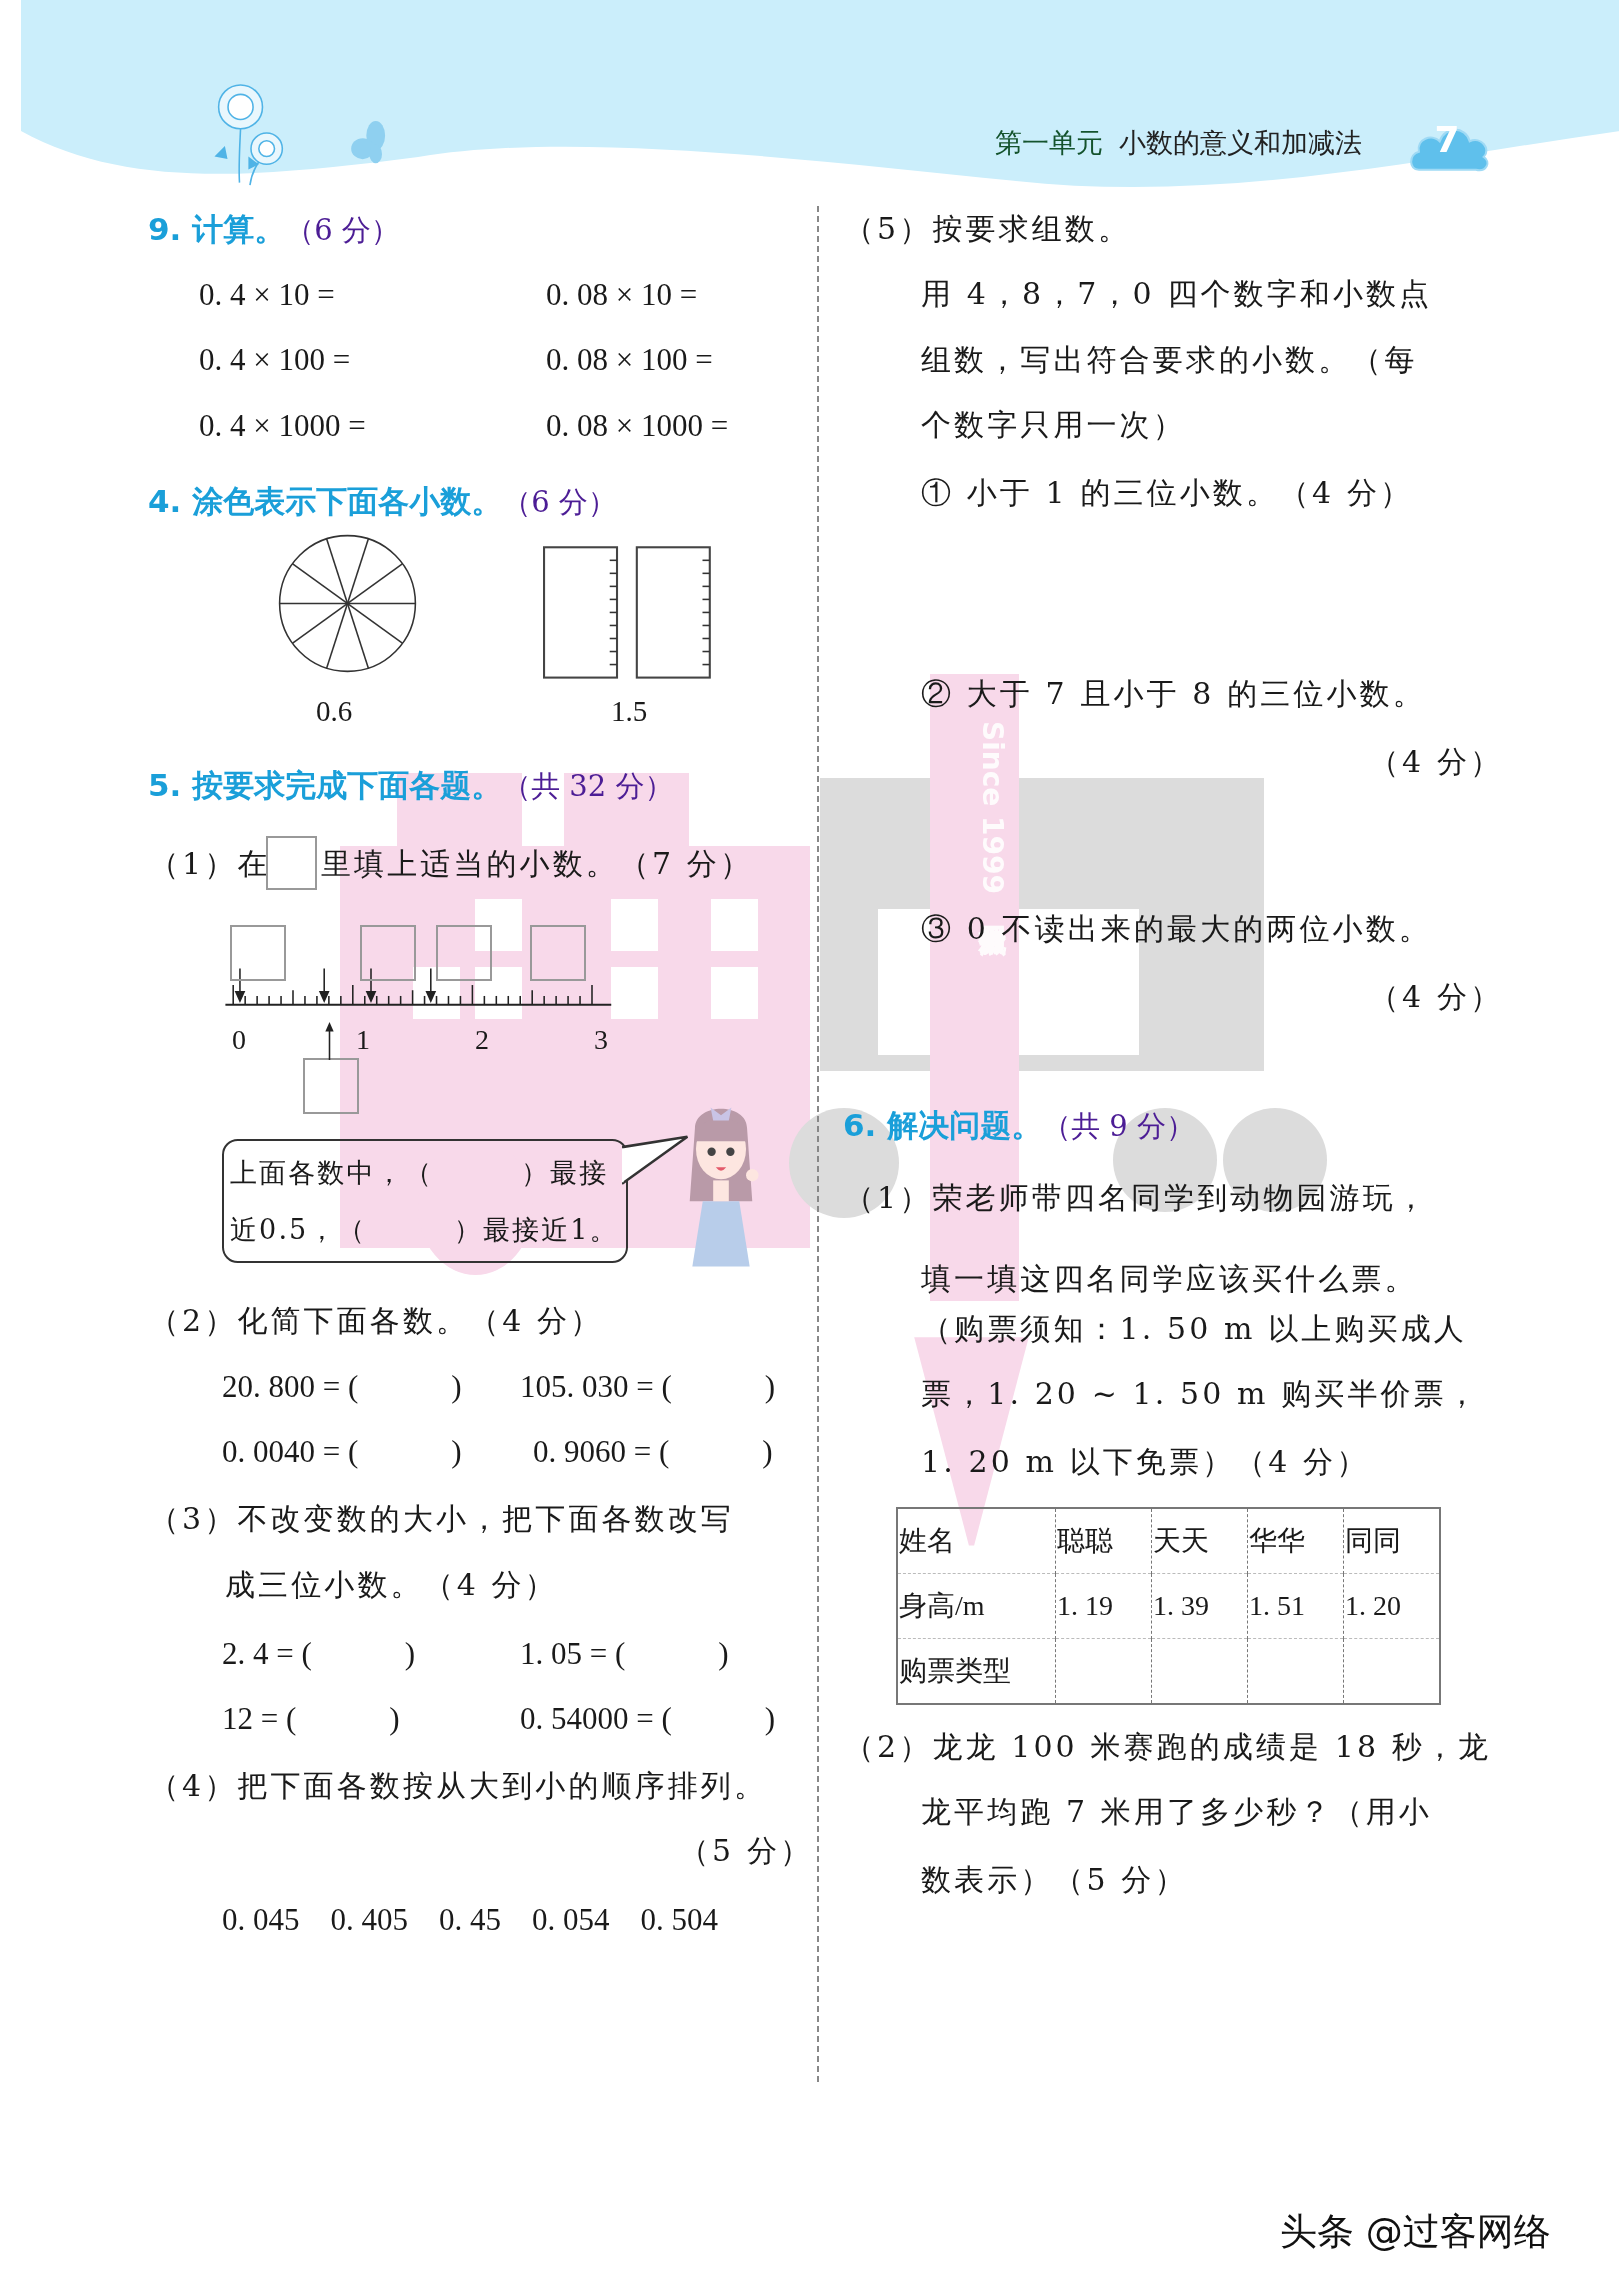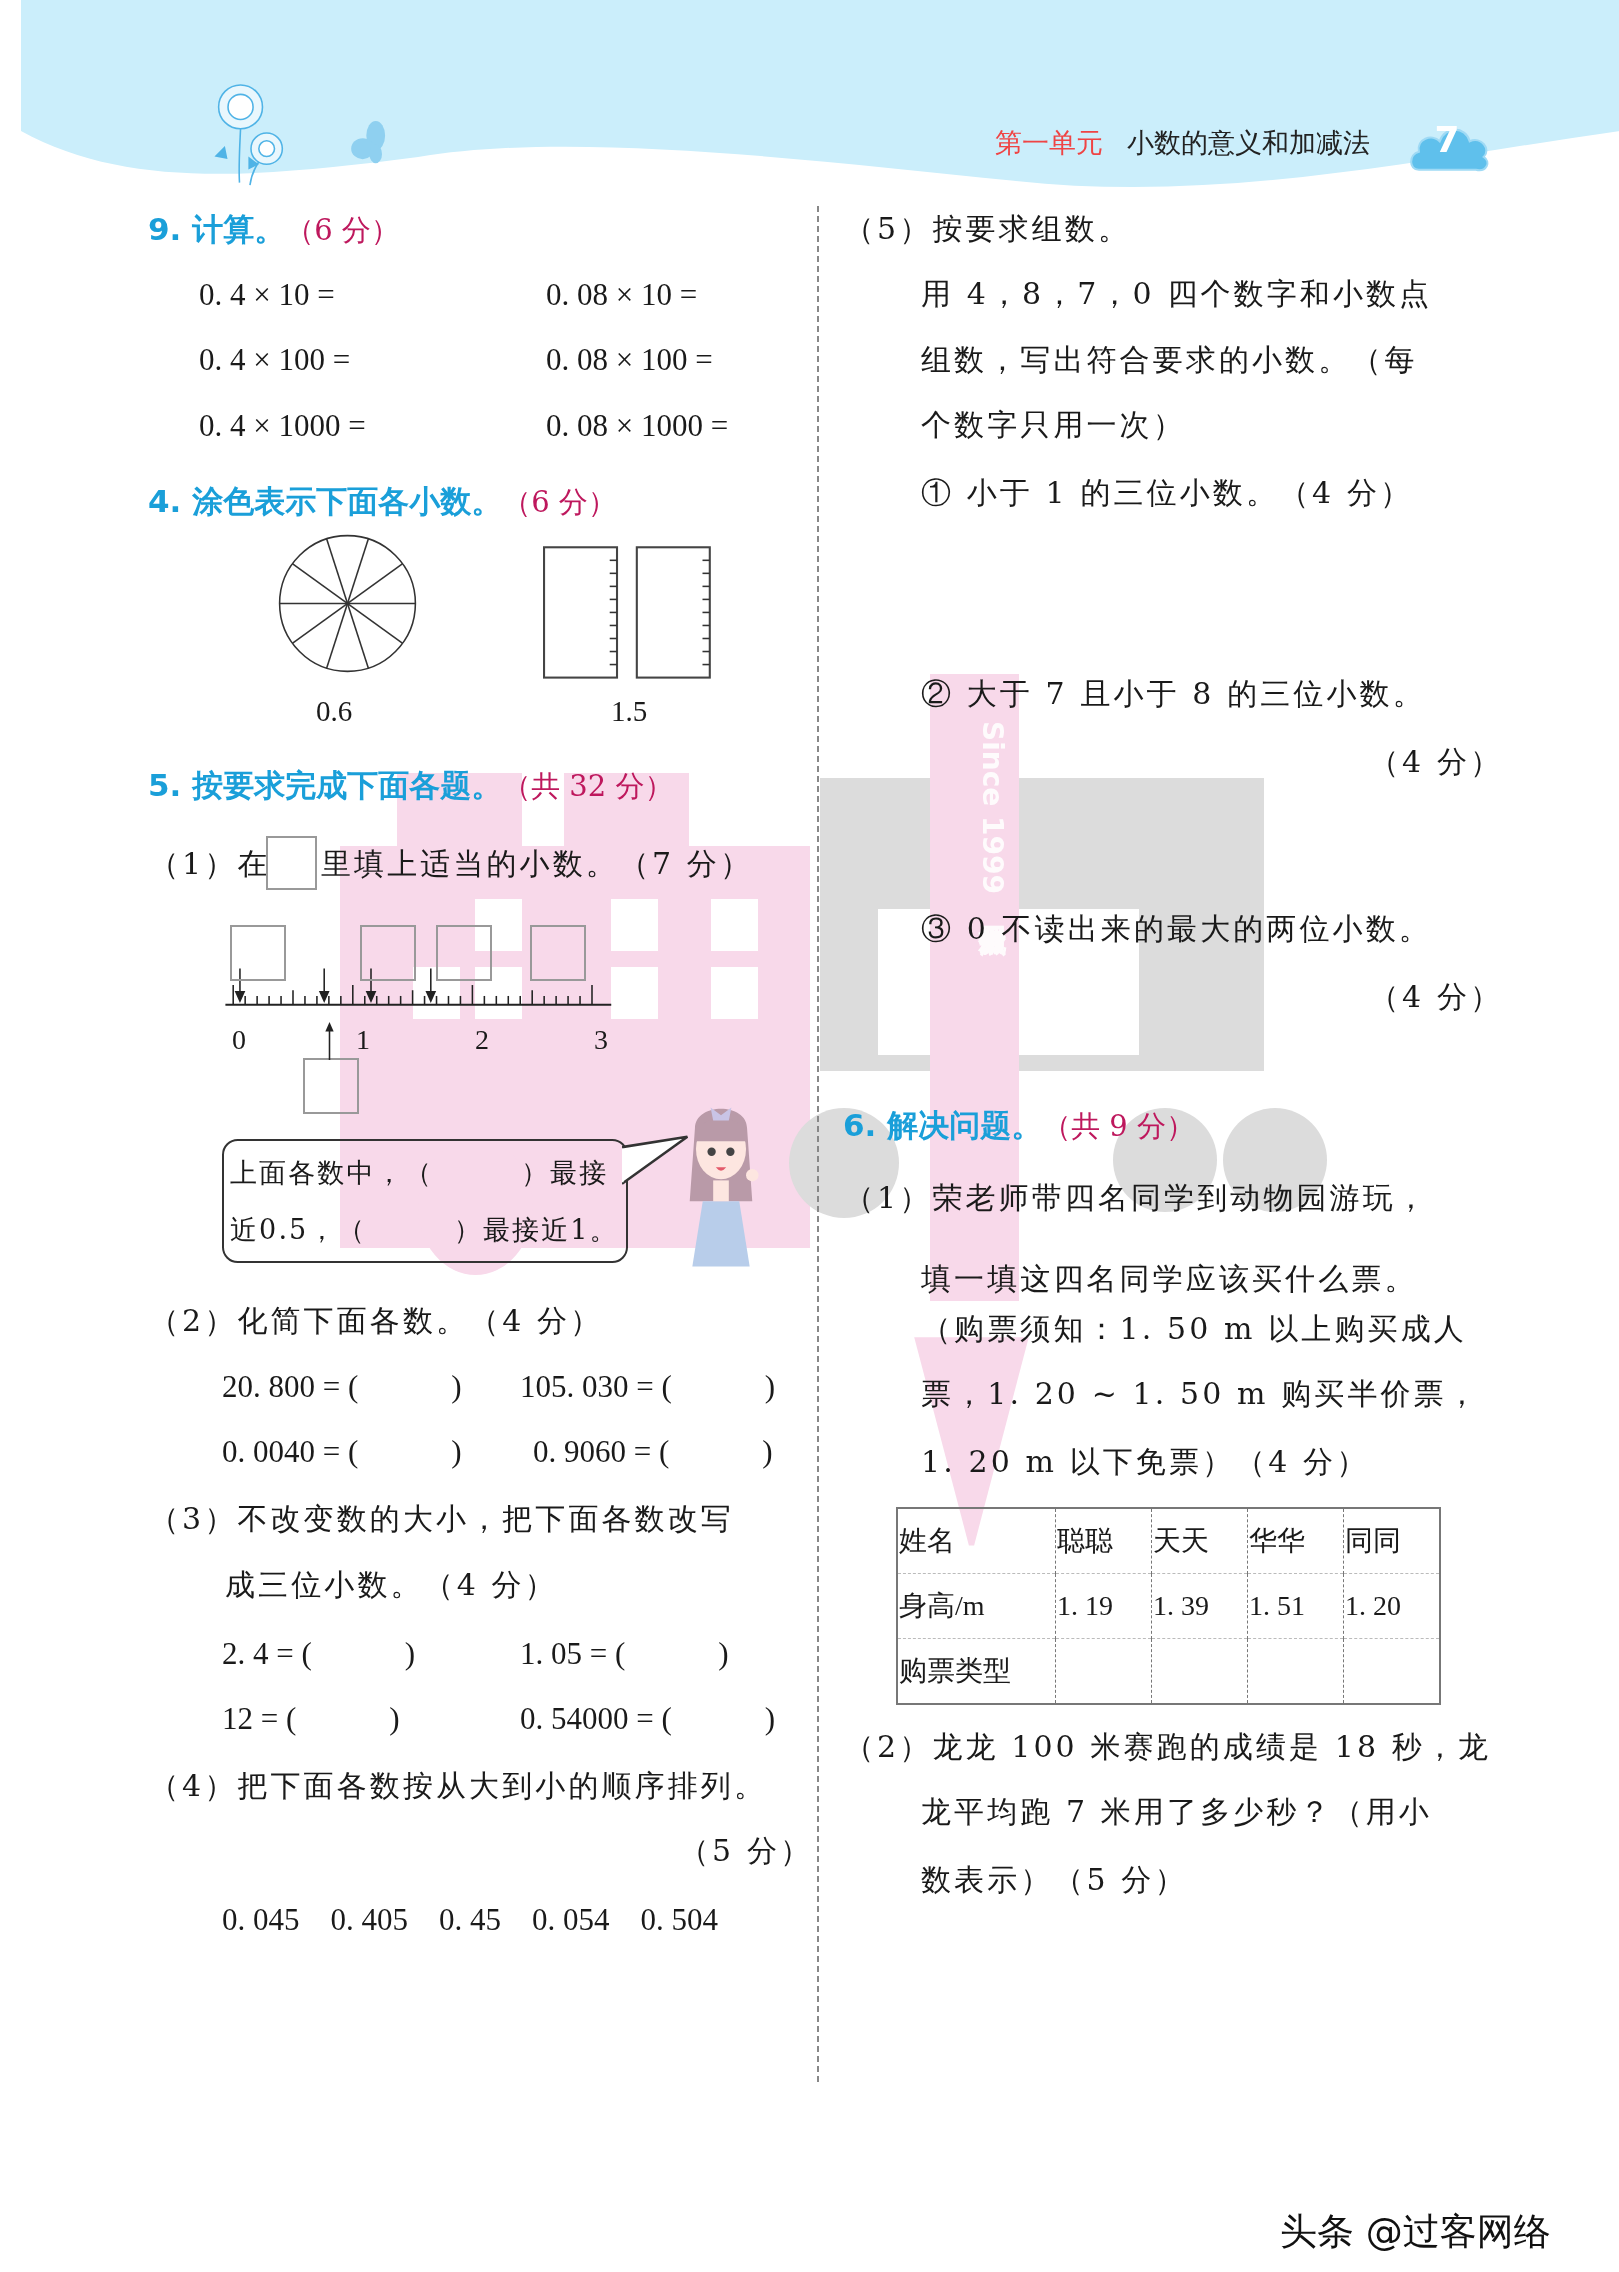--- a/index.html
+++ b/index.html
@@ -6,33 +6,33 @@
   body {
     width:1620px; height:2273px; position:relative; overflow:hidden;
     background:#ffffff;
     font-family:"DejaVu Serif","Liberation Serif",serif;
     color:#1a1a1a;
   }
   .abs { position:absolute; }
   
   .header-bg { position:absolute; left:21px; top:0; width:1599px; height:199px; }
   .header-title { position:absolute; left:995px; top:125px; font-family:"DejaVu Sans","Liberation Sans",sans-serif; font-size:27px; white-space:nowrap; }
-  .header-title .unit { color:#ef4444; margin-right:24px; }
+  .header-title .unit { color:#14532d; margin-right:16px; }
   .header-title .topic { color:#222; }
   .page-cloud { position:absolute; left:1408px; top:118px; width:84px; height:57px; }
   .page-num { position:absolute; left:1408px; top:119px; width:78px; text-align:center; font-family:"DejaVu Sans","Liberation Sans",sans-serif; font-weight:bold; font-size:36px; color:#fff; }
 
   
   .wm { position:absolute; }
   .pink { background:#f8d9ea; }
   .grey { background:#dcdcdc; }
 
   
   .sec-title { position:absolute; font-family:"DejaVu Sans","Liberation Sans",sans-serif; font-weight:bold; font-size:31px; color:#1a9fd9; white-space:nowrap; }
-  .sec-title .pts { font-family:"DejaVu Serif","Liberation Serif",serif; font-weight:normal; color:#be185d; font-size:29px; }
+  .sec-title .pts { font-family:"DejaVu Serif","Liberation Serif",serif; font-weight:normal; color:#4c1d95; font-size:29px; }
   .t { position:absolute; font-size:30px; white-space:nowrap; letter-spacing:3.1px; }
   .m { position:absolute; font-size:31px; white-space:nowrap; font-family:"Liberation Serif","DejaVu Serif",serif; }
   .divider { position:absolute; left:817px; top:206px; height:1876px; border-left:2.1px dashed #888; }
 
   .box { position:absolute; border:2.1px solid #999; background:transparent; }
   .bubble { position:absolute; left:222px; top:1139px; width:402px; height:120px; border:2.6px solid #333; border-radius:15.7px; background:rgba(255,255,255,0.0); }
   table.ticket { position:absolute; left:896px; top:1507px; border-collapse:collapse; font-size:28px; }
   table.ticket td { height:62px; border-left:1.6px dashed #777; border-top:1.6px dashed #bbb; font-family:"Liberation Serif","DejaVu Serif",serif; }
   table.ticket { border:2.6px solid #777; border-left:2.6px solid #777; }
   table.ticket td:first-child { border-left:none; width:155px; }

